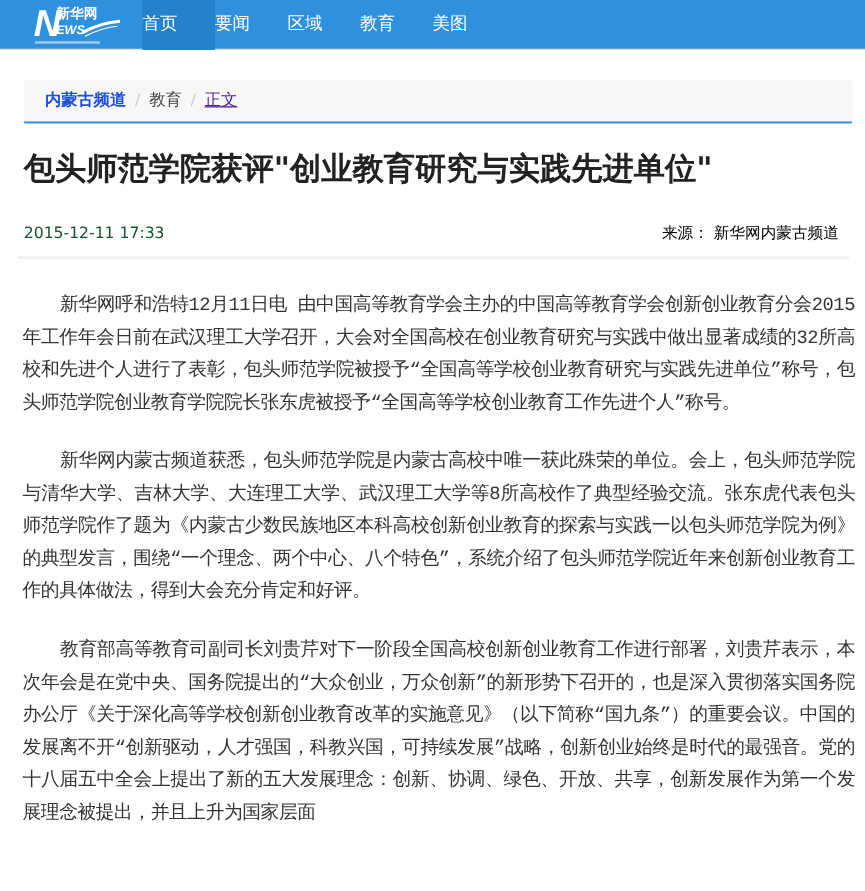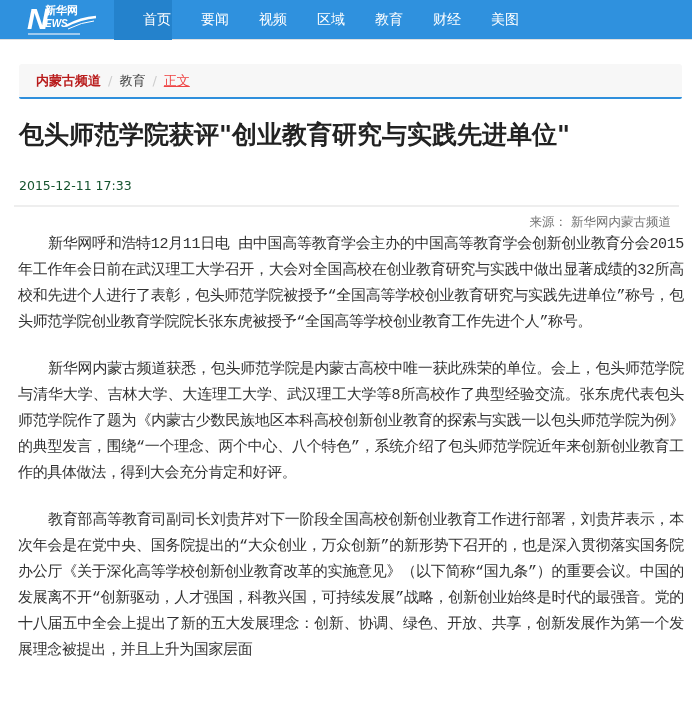--- a/index.html
+++ b/index.html
@@ -10,42 +10,42 @@
       position: absolute; left: 0; top: 0; width: 692px; height: 40px;
       background: #2f91de;
       border-bottom: 1px solid #e0e0e0;
     }
     .logo {
       position: absolute; left: 26px; top: 2px; width: 72px; height: 36px;
     }
     .nav-items { position: absolute; left: 114px; top: 0; height: 40px; display: flex; }
     .nav-item {
       height: 40px; line-height: 38px; color: #ffffff; font-size: 14px;
-      text-align: center; cursor: pointer; padding-left: 28px;
+      text-align: left; cursor: pointer;
     }
     .nav-item.active { background: #2482cc; }
 
     .breadcrumb {
       position: absolute; left: 19px; top: 64px; width: 663px; height: 35px;
       background: #f7f7f7;
       border-bottom: 2px solid #2f8fdc;
       border-radius: 3px 3px 2px 2px;
       padding-left: 17px; line-height: 34px; font-size: 13px;
     }
-    .crumb-link { color: #b91c1c; font-weight: bold; cursor: pointer; }
+    .crumb-link { color: #1d4ed8; font-weight: bold; cursor: pointer; }
     .crumb-mid { color: #444; cursor: pointer; }
-    .crumb-cur { color: #ef4444; text-decoration: underline; }
+    .crumb-cur { color: #4c1d95; text-decoration: underline; }
     .crumb-sep { color: #ccc; margin: 0 7px; }
 
     .title {
       position: absolute; left: 19px; top: 118px; font-size: 25px; color: #222;
       white-space: nowrap; letter-spacing: 0px;
     }
     .meta-date { position: absolute; left: 19px; top: 178px; font-size: 12.5px; color: #14532d; }
-    .meta-src { position: absolute; right: 21px; top: 178px; font-size: 12.5px; color: #737373; margin-top: 36px; }
+    .meta-src { position: absolute; right: 21px; top: 178px; font-size: 12.5px; color: #000000; }
     .meta-line { position: absolute; left: 14px; top: 205px; width: 665px; height: 2px; background: #eeeeee; }
 
     .article { position: absolute; left: 18px; top: 232px; width: 666px; }
     .para {
       font-family: Liberation Mono, monospace;
       font-size: 15px; line-height: 26px; color: #333;
       text-indent: 30px; margin-bottom: 21px; text-align: justify;
       letter-spacing: -0.35px;
     }
   </style>
@@ -59,24 +59,22 @@
       <text x="19" y="12" font-family="DejaVu Sans, sans-serif" font-size="11" font-weight="bold" fill="#ffffff">新华网</text>
       <text x="19" y="25" font-family="Liberation Sans, sans-serif" font-size="10" font-weight="bold" font-style="italic" fill="#ffffff">EWS</text>
       <path d="M40 24 Q55 16 70 15" stroke="#ffffff" stroke-width="2.5" fill="none"></path>
       <path d="M42 27 Q56 20 68 19" stroke="#ffffff" stroke-width="1" fill="none"></path>
       <rect x="2" y="31" width="52" height="2" fill="#9ec9ee"></rect>
     </svg>
   </div>
   <div class="nav-items">
     <div class="nav-item active" style="width:58px">首页</div>
     <div class="nav-item" style="width:58px">要闻</div>
-    <div class="nav-item" style="width:58px">视频</div>
     <div class="nav-item" style="width:58px">区域</div>
     <div class="nav-item" style="width:58px">教育</div>
-    <div class="nav-item" style="width:58px">财经</div>
     <div class="nav-item" style="width:58px">美图</div>
   </div>
 </div>
 
 <div class="breadcrumb">
   <span class="crumb-link">内蒙古频道</span><span class="crumb-sep">/</span><span class="crumb-mid">教育</span><span class="crumb-sep">/</span><span class="crumb-cur">正文</span>
 </div>
 
 <h1 class="title">包头师范学院获评"创业教育研究与实践先进单位"</h1>
 

